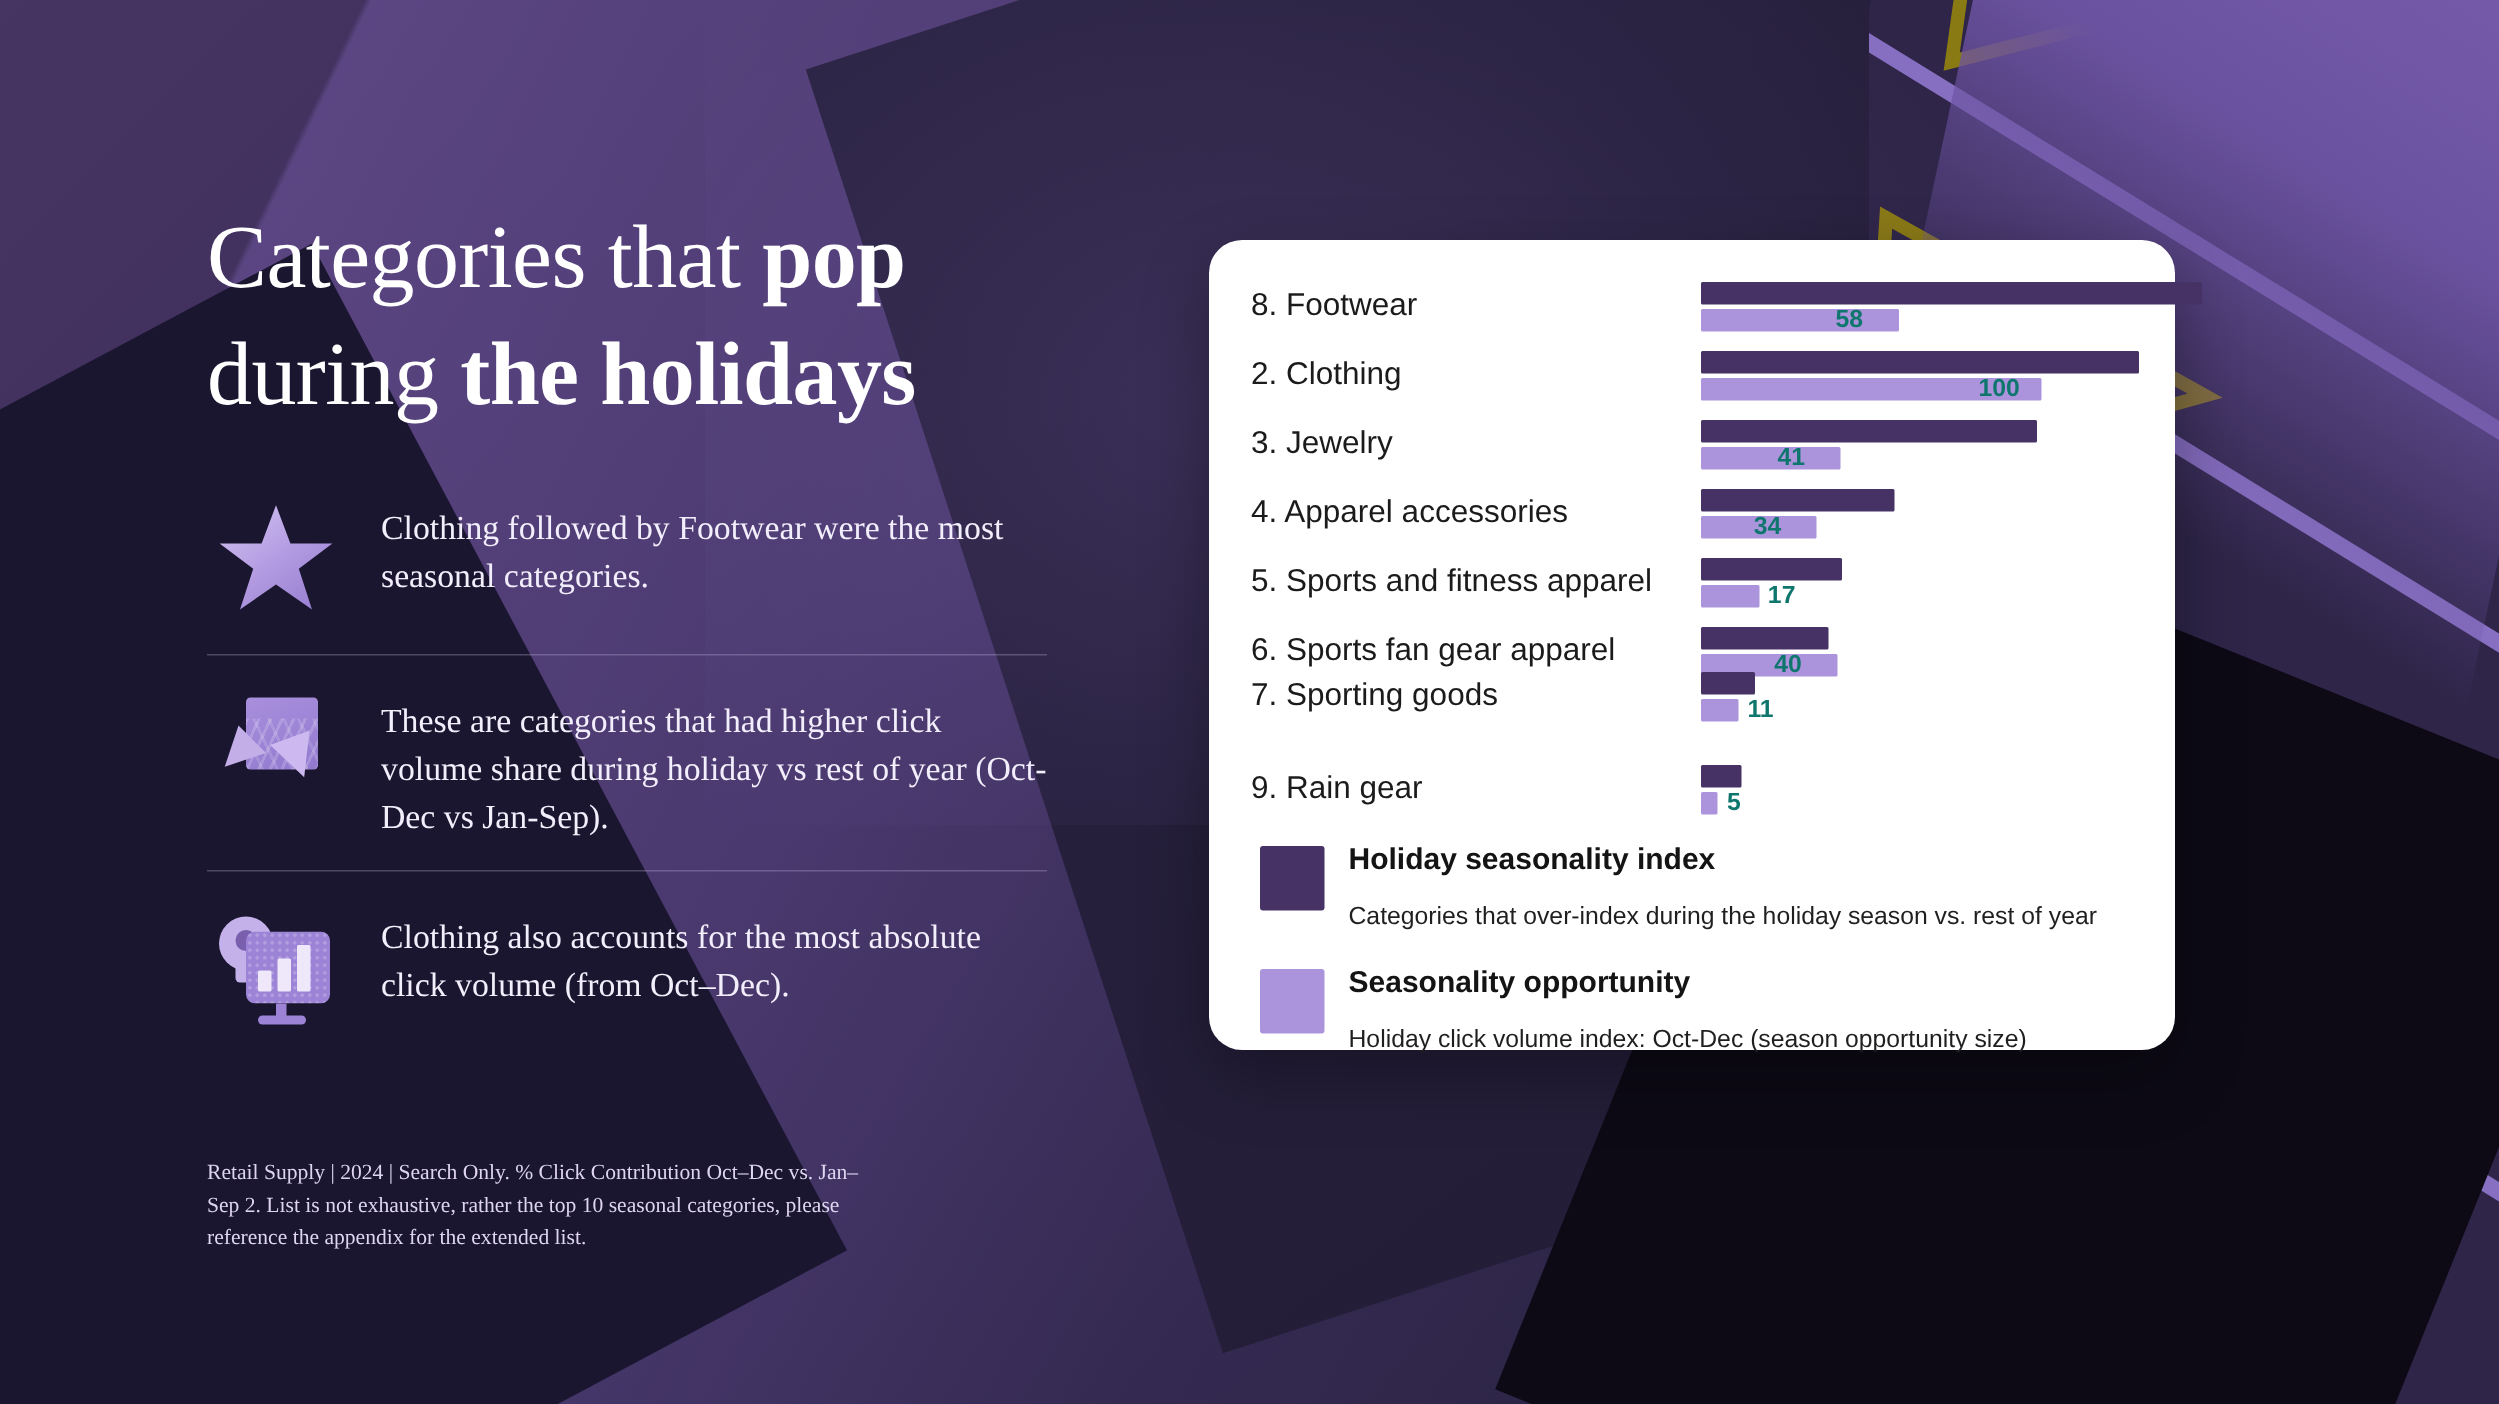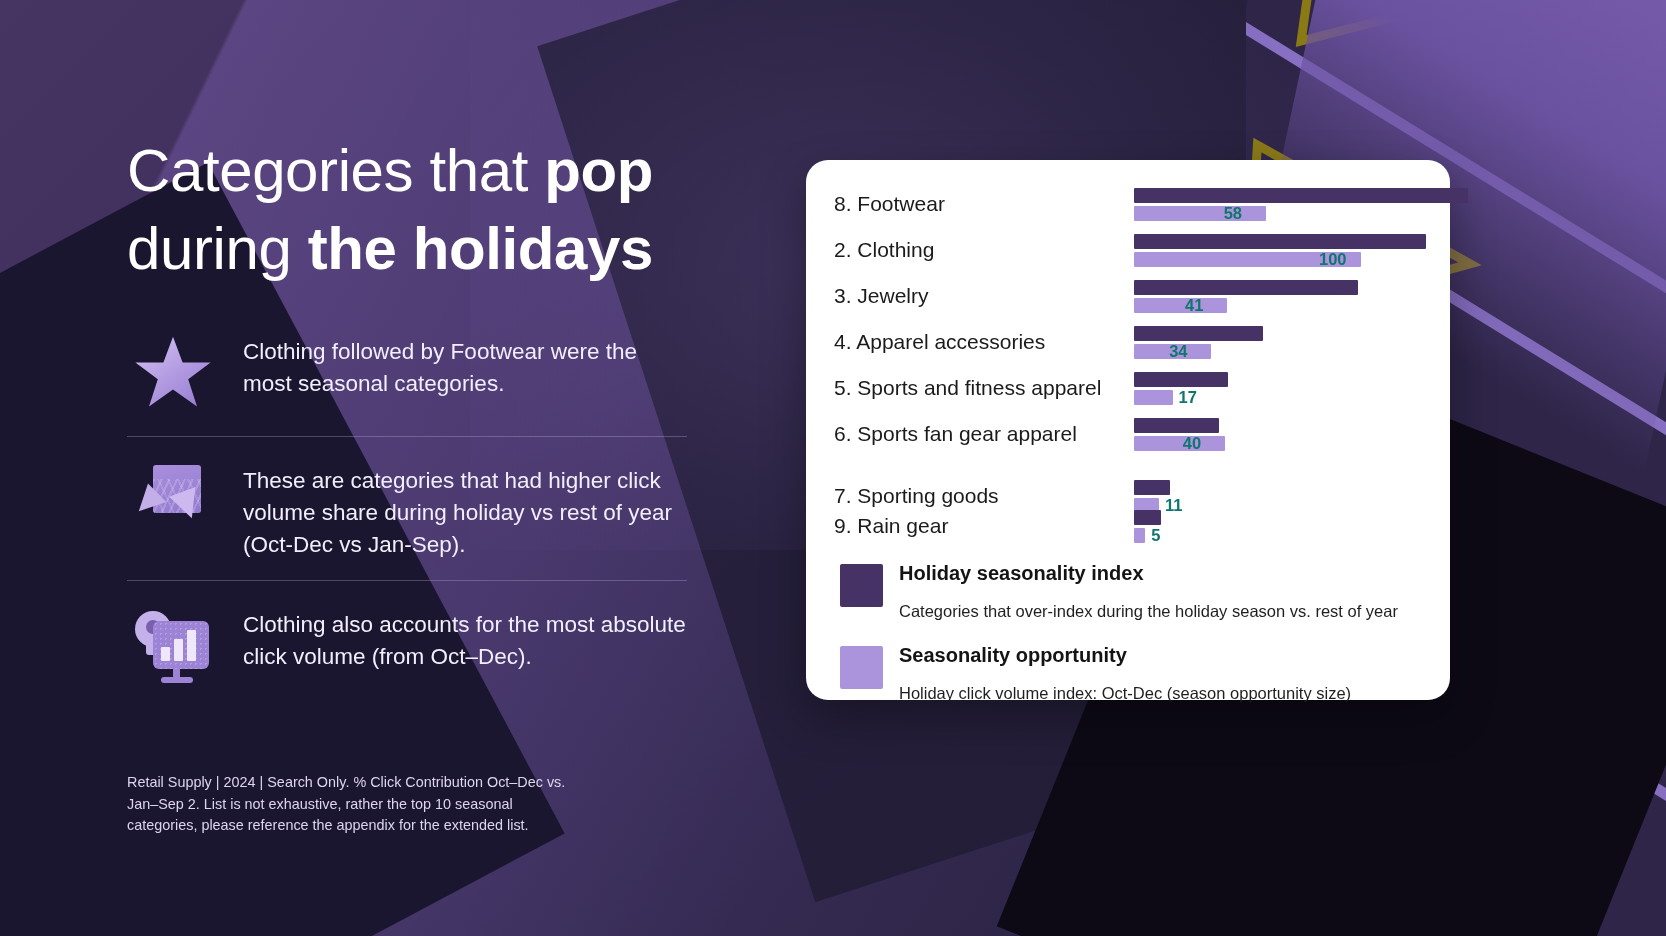--- a/index.html
+++ b/index.html
@@ -57,21 +57,21 @@
     transform-origin:right bottom;
   }
   .bg-toprightlight{
     position:absolute;right:-40px;top:-120px;width:420px;height:560px;
     background:linear-gradient(200deg,#7a5fae 0%,#6b52a0 40%,rgba(90,68,150,0) 78%);
     transform:rotate(12deg);
   }
 
   
   .left{
-    position:absolute;left:5px;top:0;width:760px;height:936px;
+    position:absolute;left:16px;top:0;width:760px;height:936px;font-family:Liberation Serif, serif;
   }
   .headline{
     position:absolute;left:122px;top:132px;width:620px;
     color:#ffffff;font-size:60px;line-height:1.30;
     font-weight:300;letter-spacing:-0.4px;
   }
   .headline b{font-weight:700;}
 
   .bullets{
     position:absolute;left:122px;top:318px;width:560px;
@@ -332,21 +332,21 @@
           </div>
         </div>
         <div class="row" style="top: 254px;">
           <div class="row-label">6. Sports fan gear apparel</div>
           <div class="bar-wrap">
             <div class="bar bar-dark" style="width: 84.6761px; background: rgb(70, 50, 100);"></div>
             <div class="bar bar-light" style="width: 90.8px; background: rgb(172, 148, 220);"></div>
             <div class="bar-value" style="left: 48.8px;">40</div>
           </div>
         </div>
-        <div class="row" style="top: 316px;">
+        <div class="row" style="top: 284px;">
           <div class="row-label">7. Sporting goods</div>
           <div class="bar-wrap">
             <div class="bar bar-dark" style="width: 36.0657px; background: rgb(70, 50, 100);"></div>
             <div class="bar bar-light" style="width: 24.97px; background: rgb(172, 148, 220);"></div>
             <div class="bar-value" style="left: 30.97px;">11</div>
           </div>
         </div>
         <div class="row" style="top: 346px;">
           <div class="row-label">9. Rain gear</div>
           <div class="bar-wrap">

